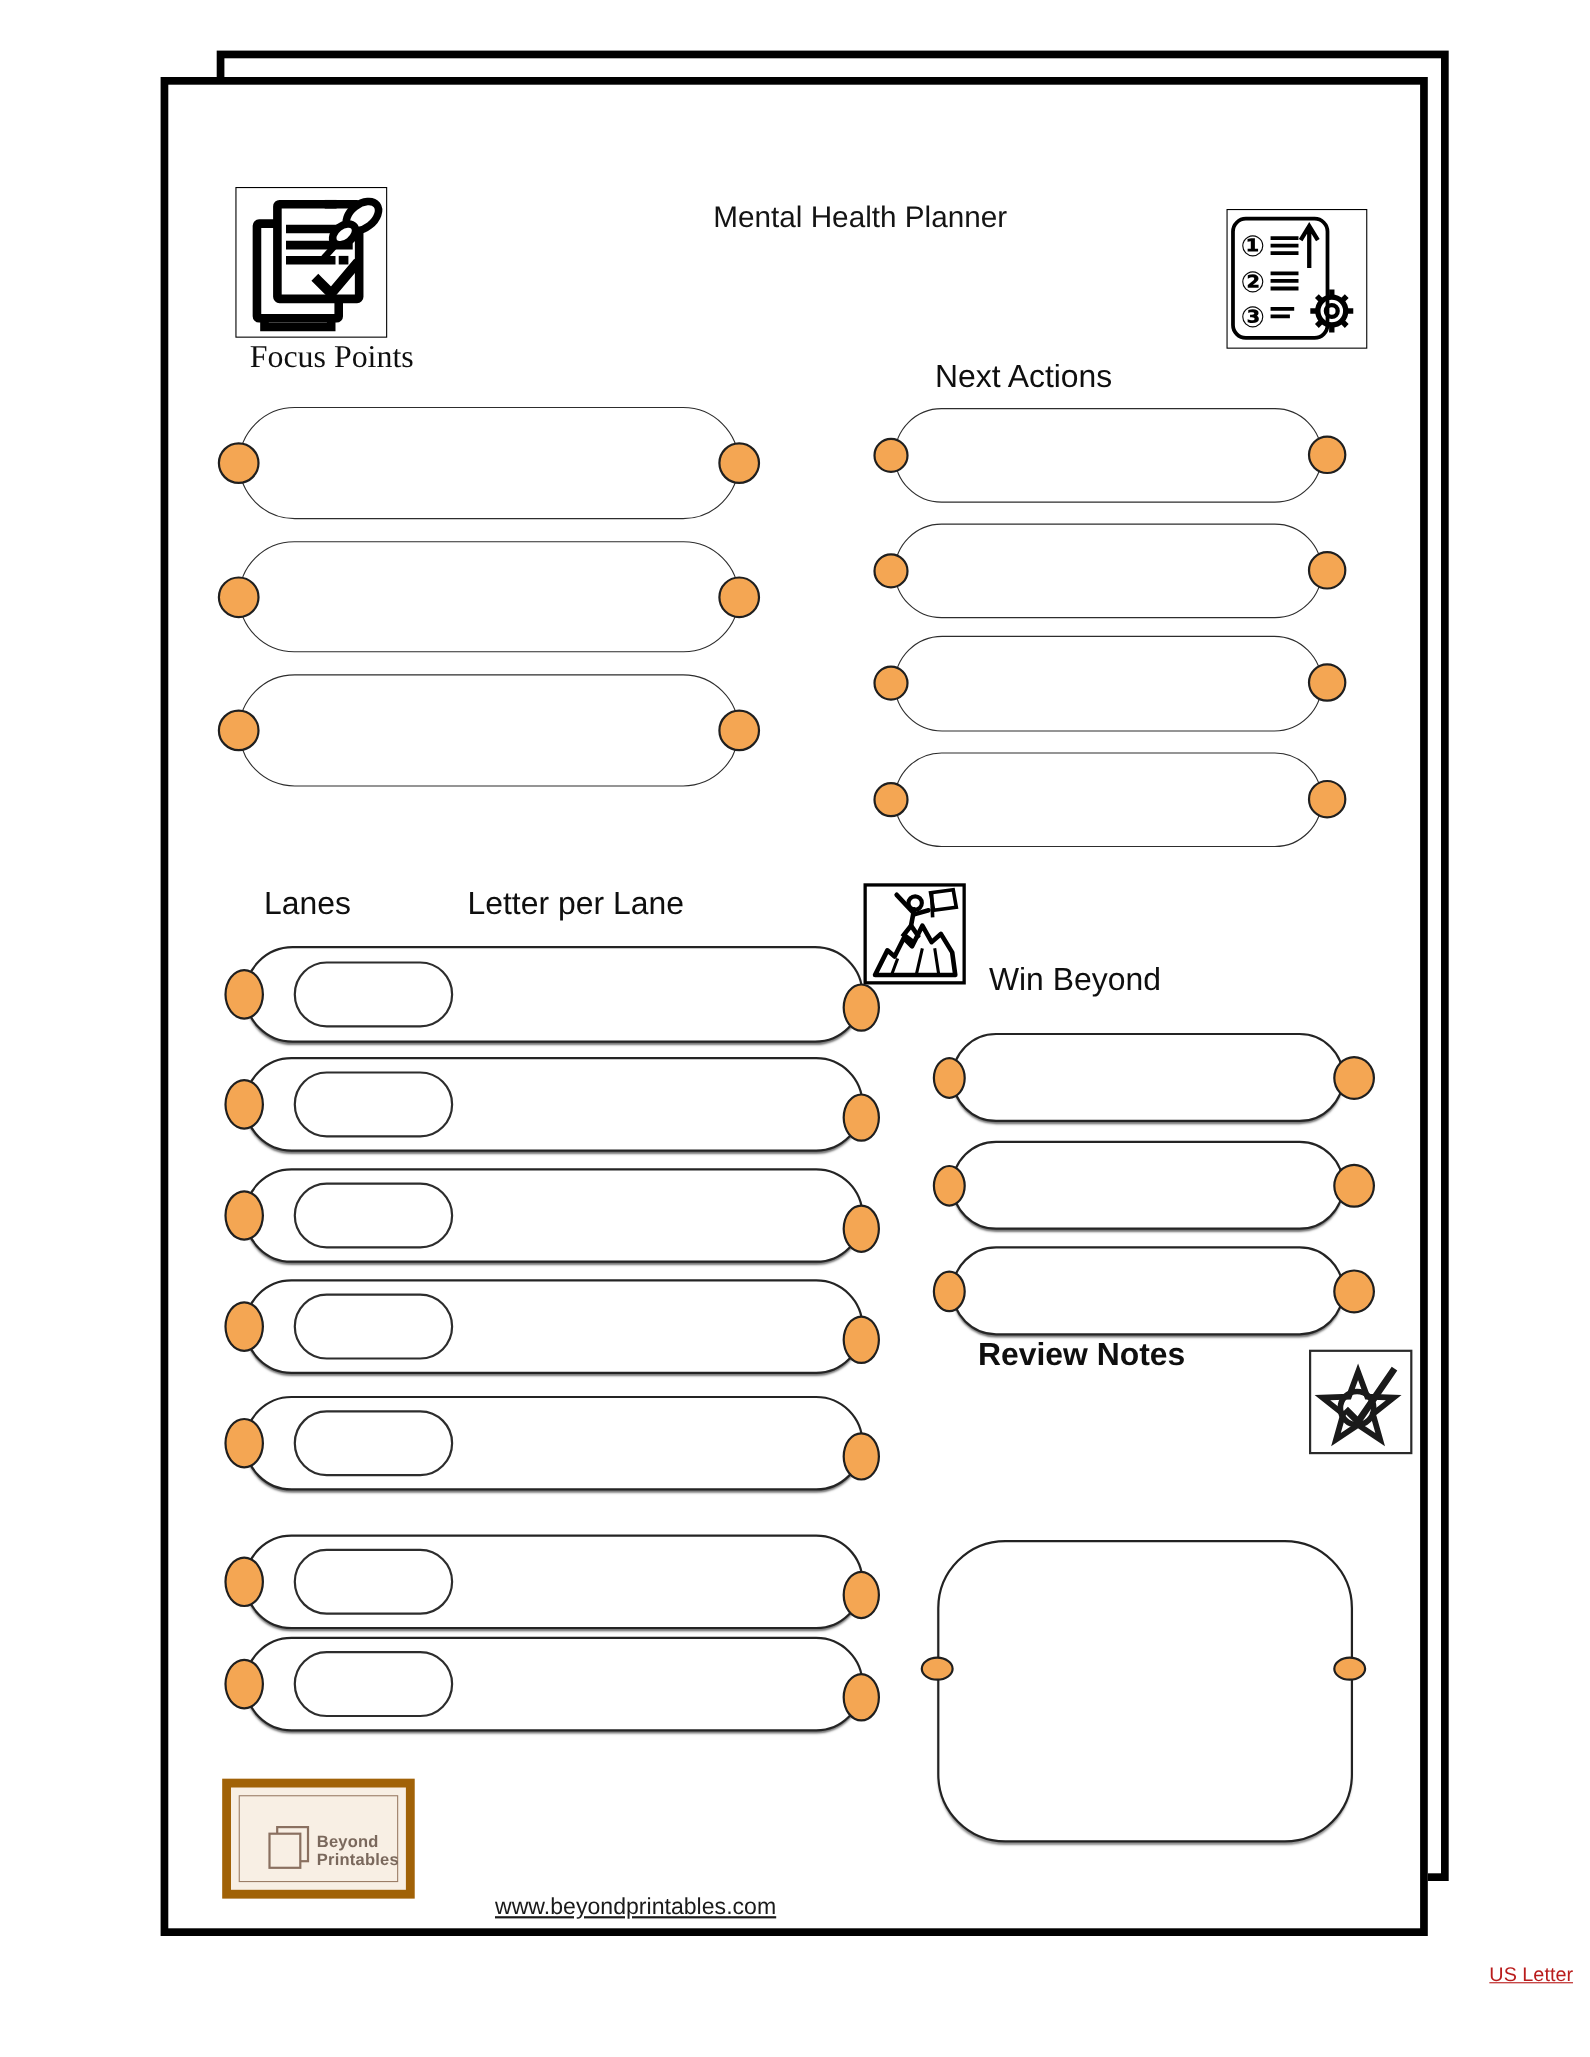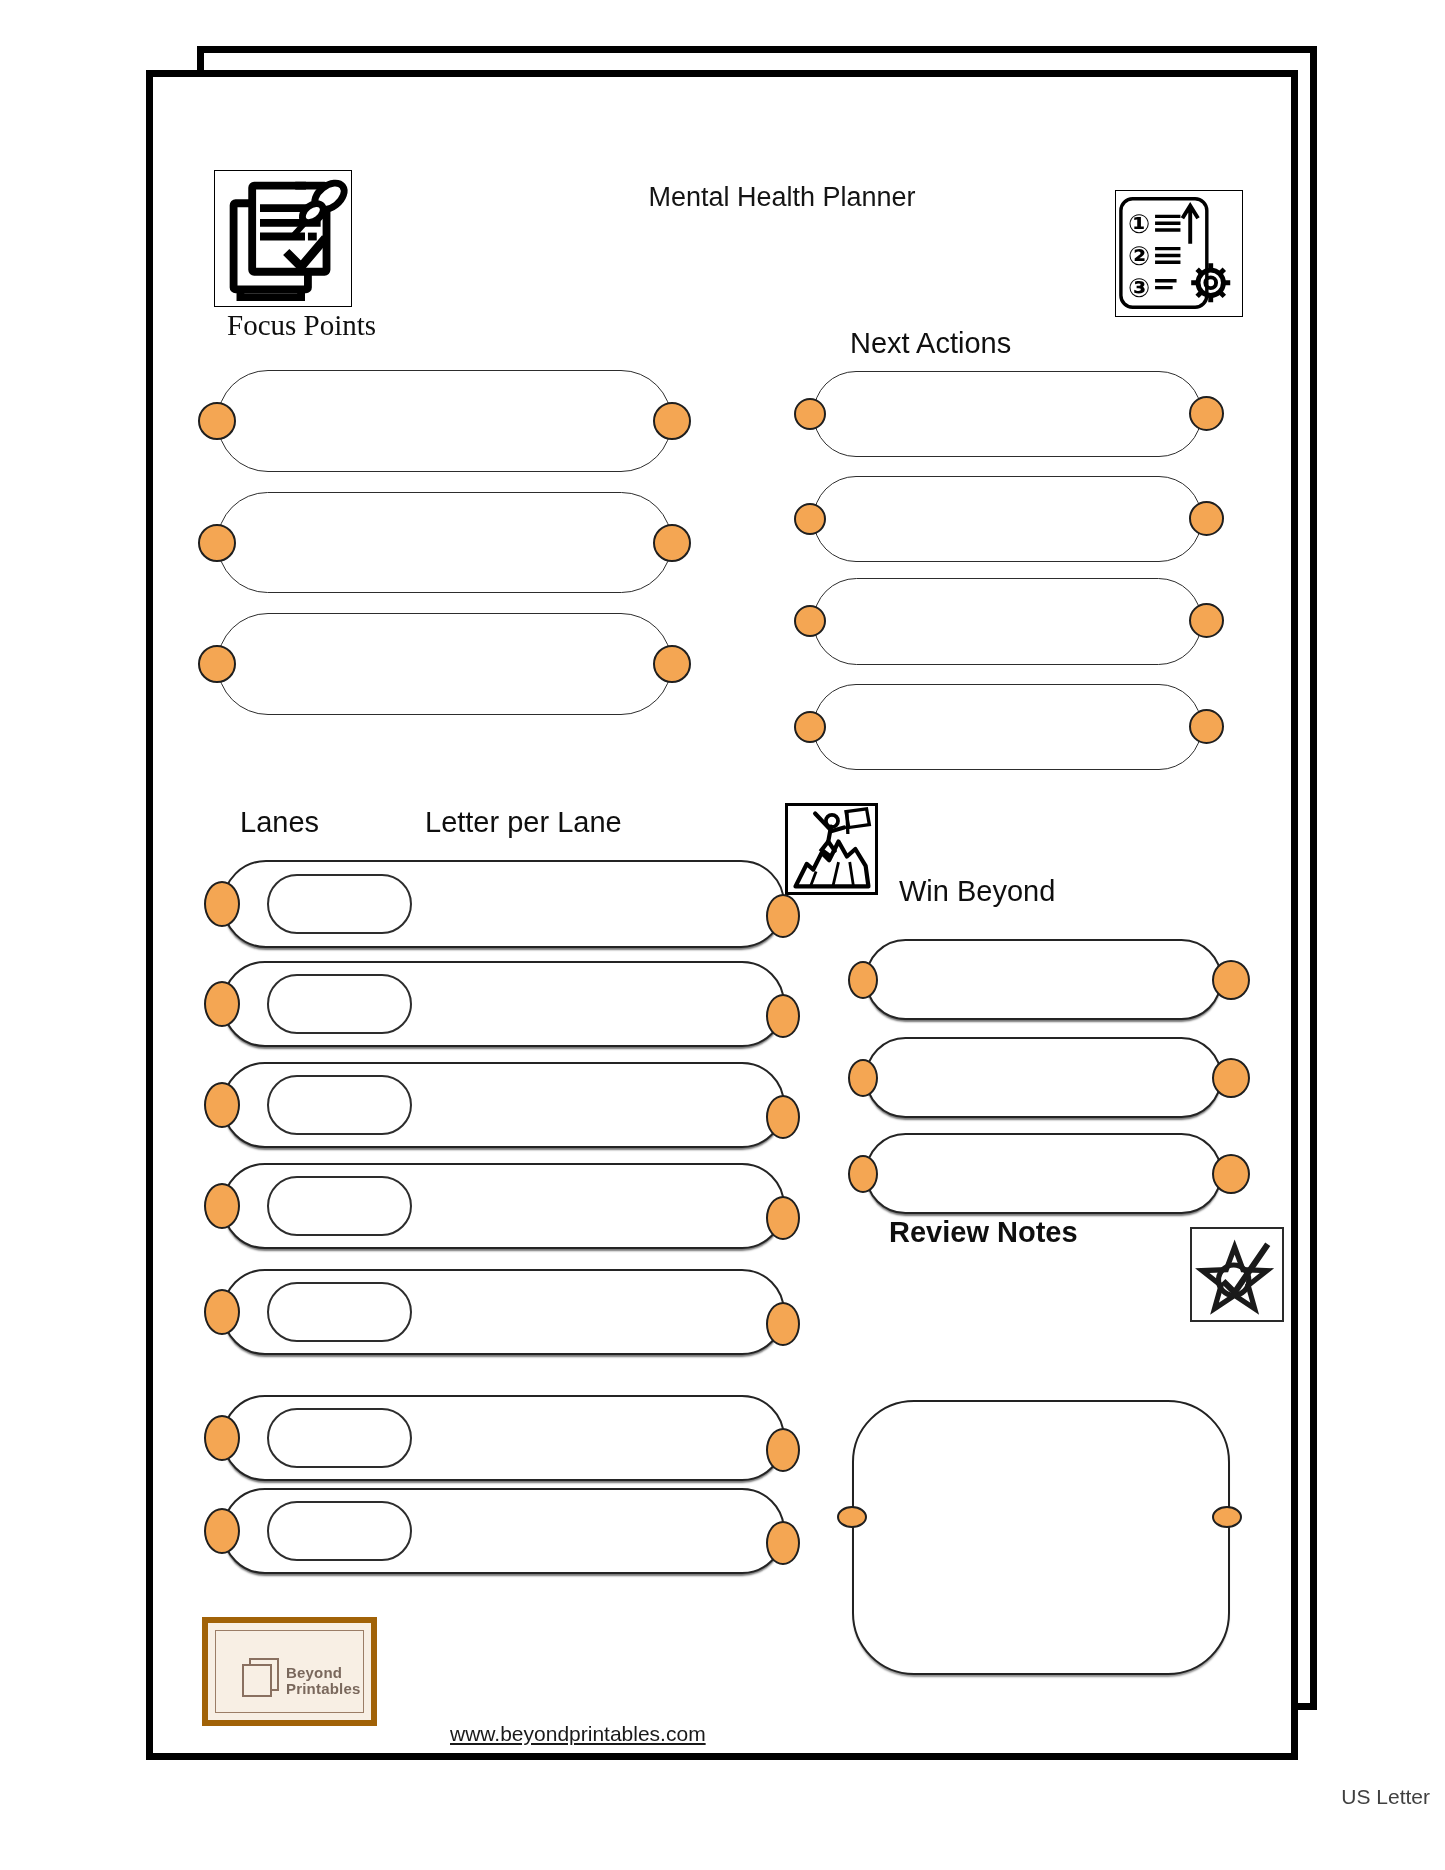--- a/index.html
+++ b/index.html
@@ -32,30 +32,30 @@
         border:2px solid #2d2d2d;border-radius:30px;}
   .dot{position:absolute;background:#F4A653;border:2px solid #1F1F1F;
        border-radius:50%;box-sizing:border-box;}
 
   .review-box{position:absolute;left:852px;top:1400px;width:378px;height:275px;
         box-sizing:border-box;border:2.2px solid #222;border-radius:62px;background:#fff;
         box-shadow:0 3px 2px -1px rgba(0,0,0,0.45);}
 
   
   .logo-box{position:absolute;left:202px;top:1617px;width:175px;height:109px;
-        box-sizing:border-box;border:6px solid #a16207;background:#F8EFE4;}
+        box-sizing:border-box;border:8px solid #a16207;background:#F8EFE4;}
   .logo-inner{position:absolute;left:7px;top:7px;right:7px;bottom:7px;
         border:1.5px solid #9b7d66;}
   .logo-text{position:absolute;left:78px;top:42px;font-size:15px;line-height:16px;
         font-weight:600;color:#7A685C;letter-spacing:0.2px;}
 
   .footer-url{position:absolute;left:450px;top:1722px;width:480px;text-align:left;
         font-size:21px;color:#1a1a1a;text-decoration:underline;}
   .paper-label{position:absolute;left:1270px;top:1785px;width:160px;text-align:right;
-        font-size:21px;color:#404040;}
+        font-size:18px;color:#b91c1c;text-decoration:underline;}
   svg{display:block;}
 </style>
 </head>
 <body>
 
 <div id="canvas">
 
   <div class="back-page"></div>
   <div class="main-page"></div>
 

